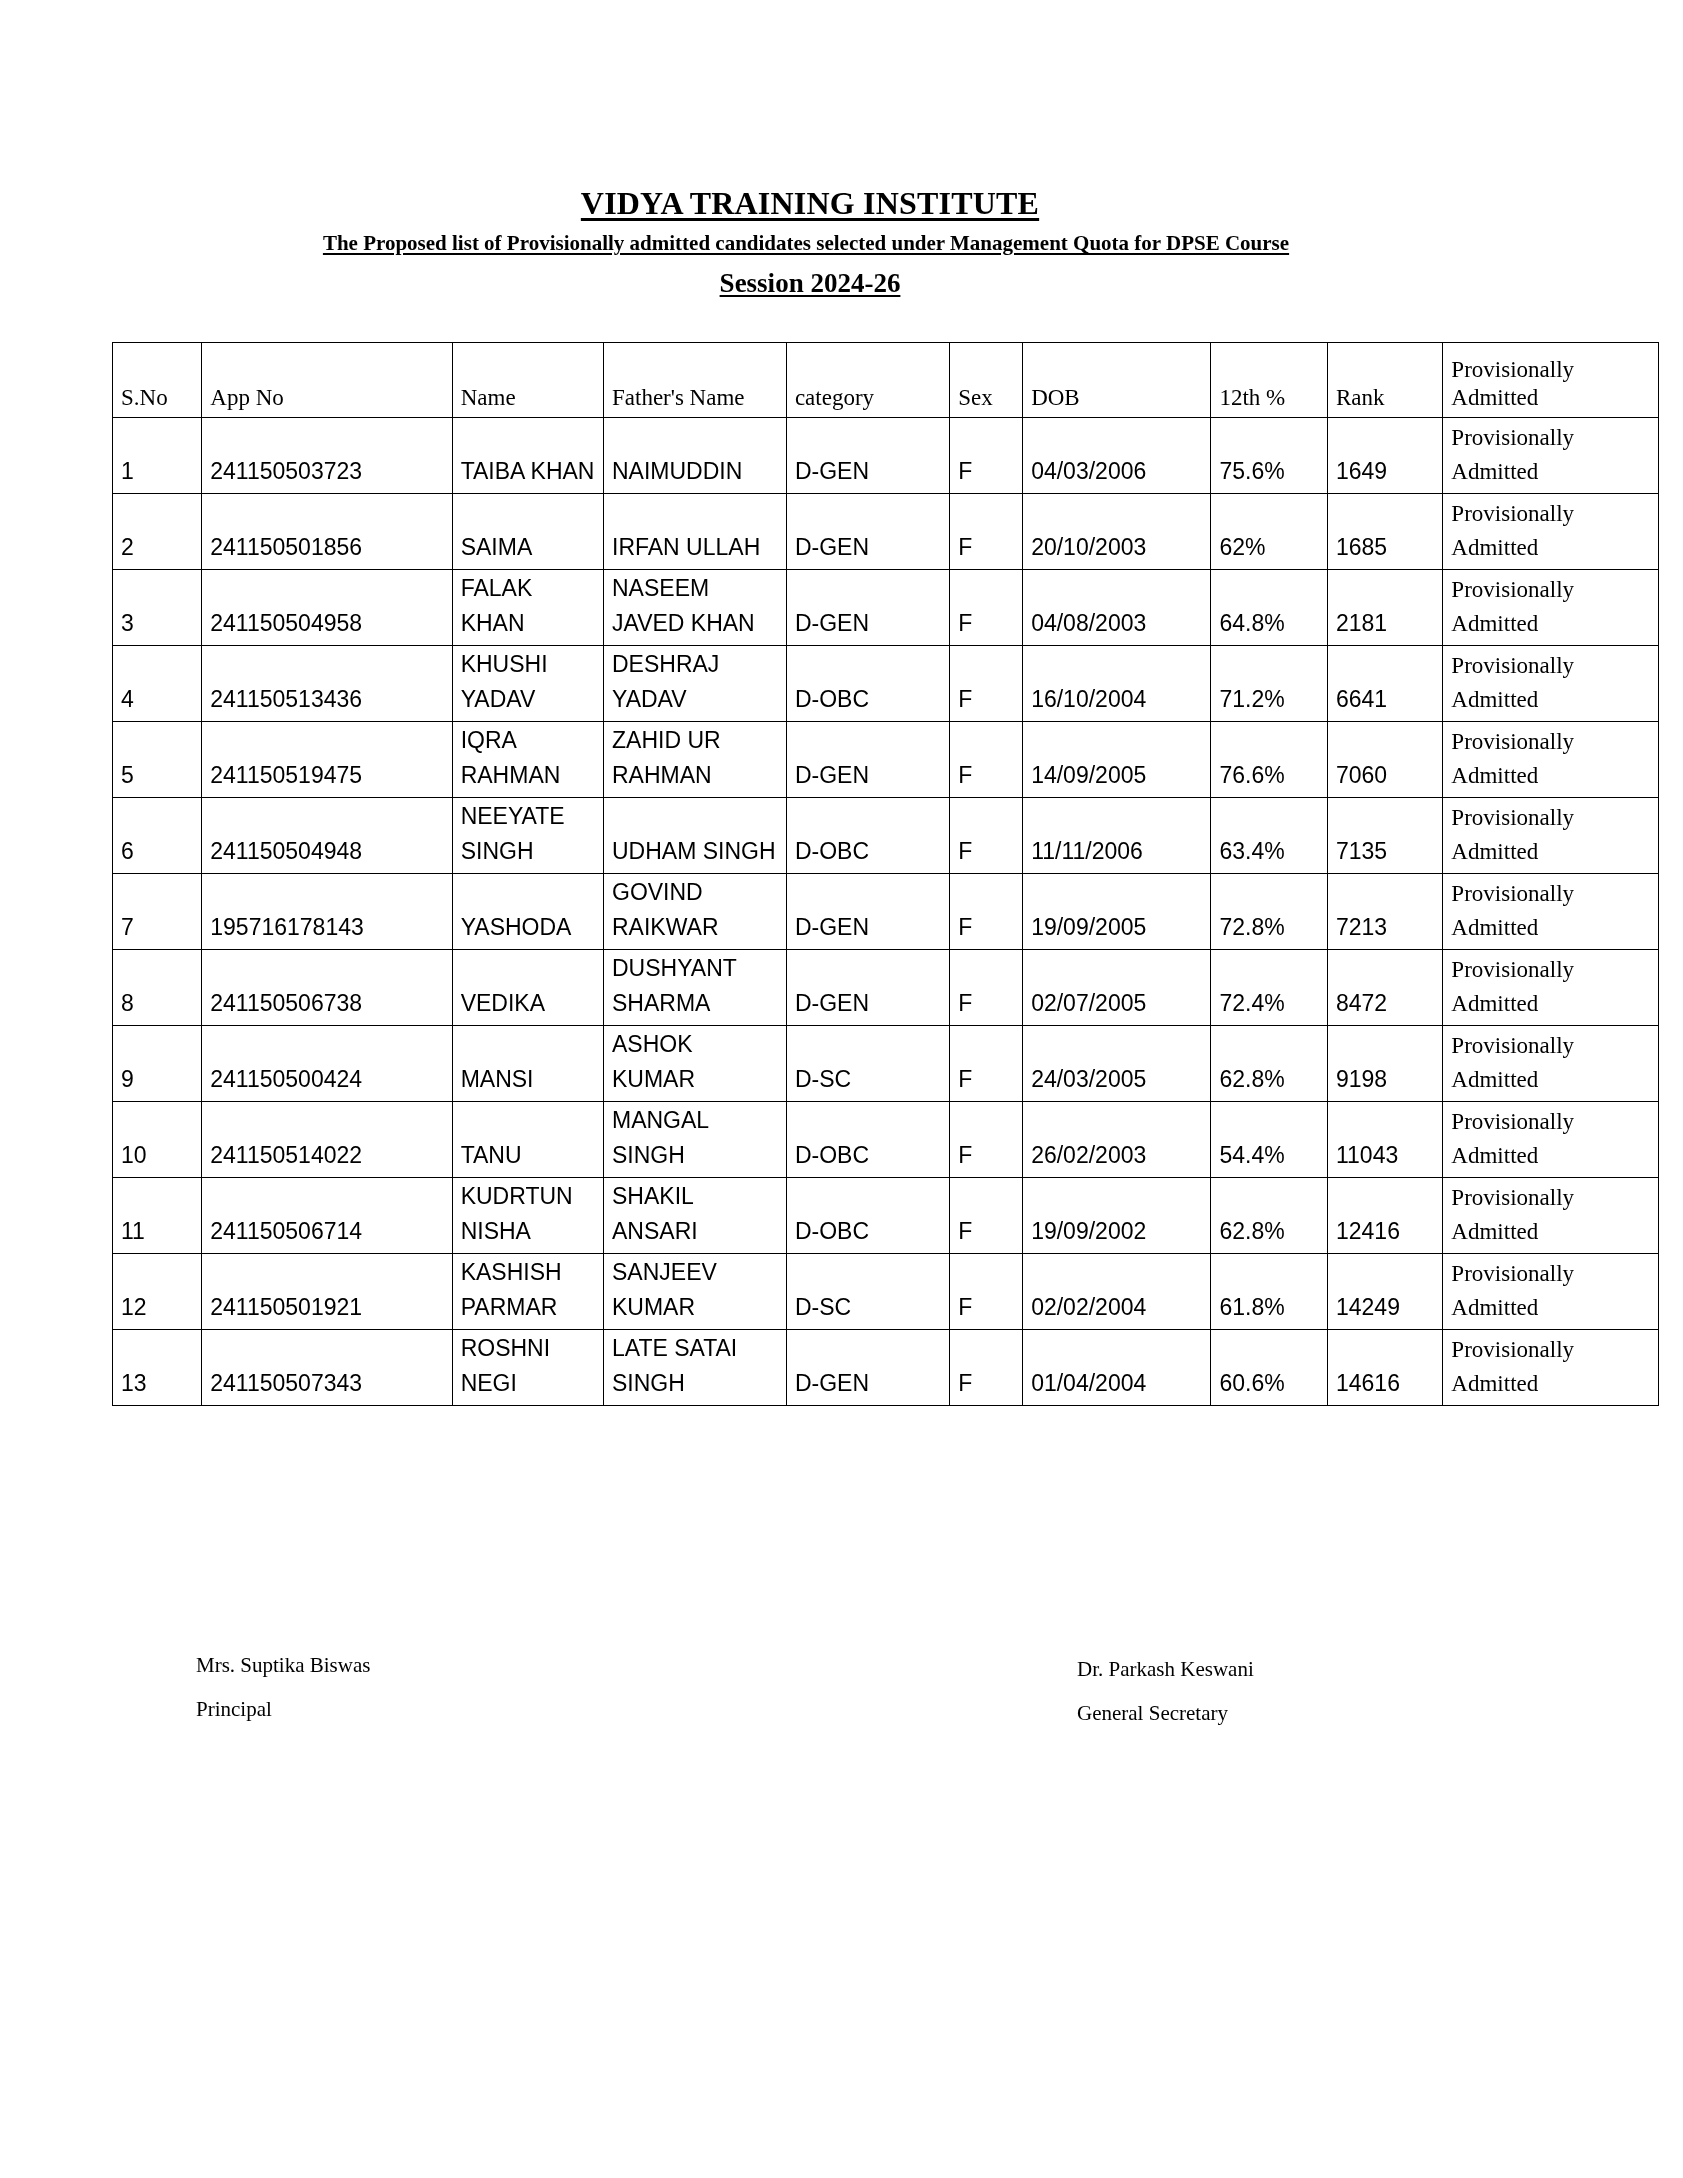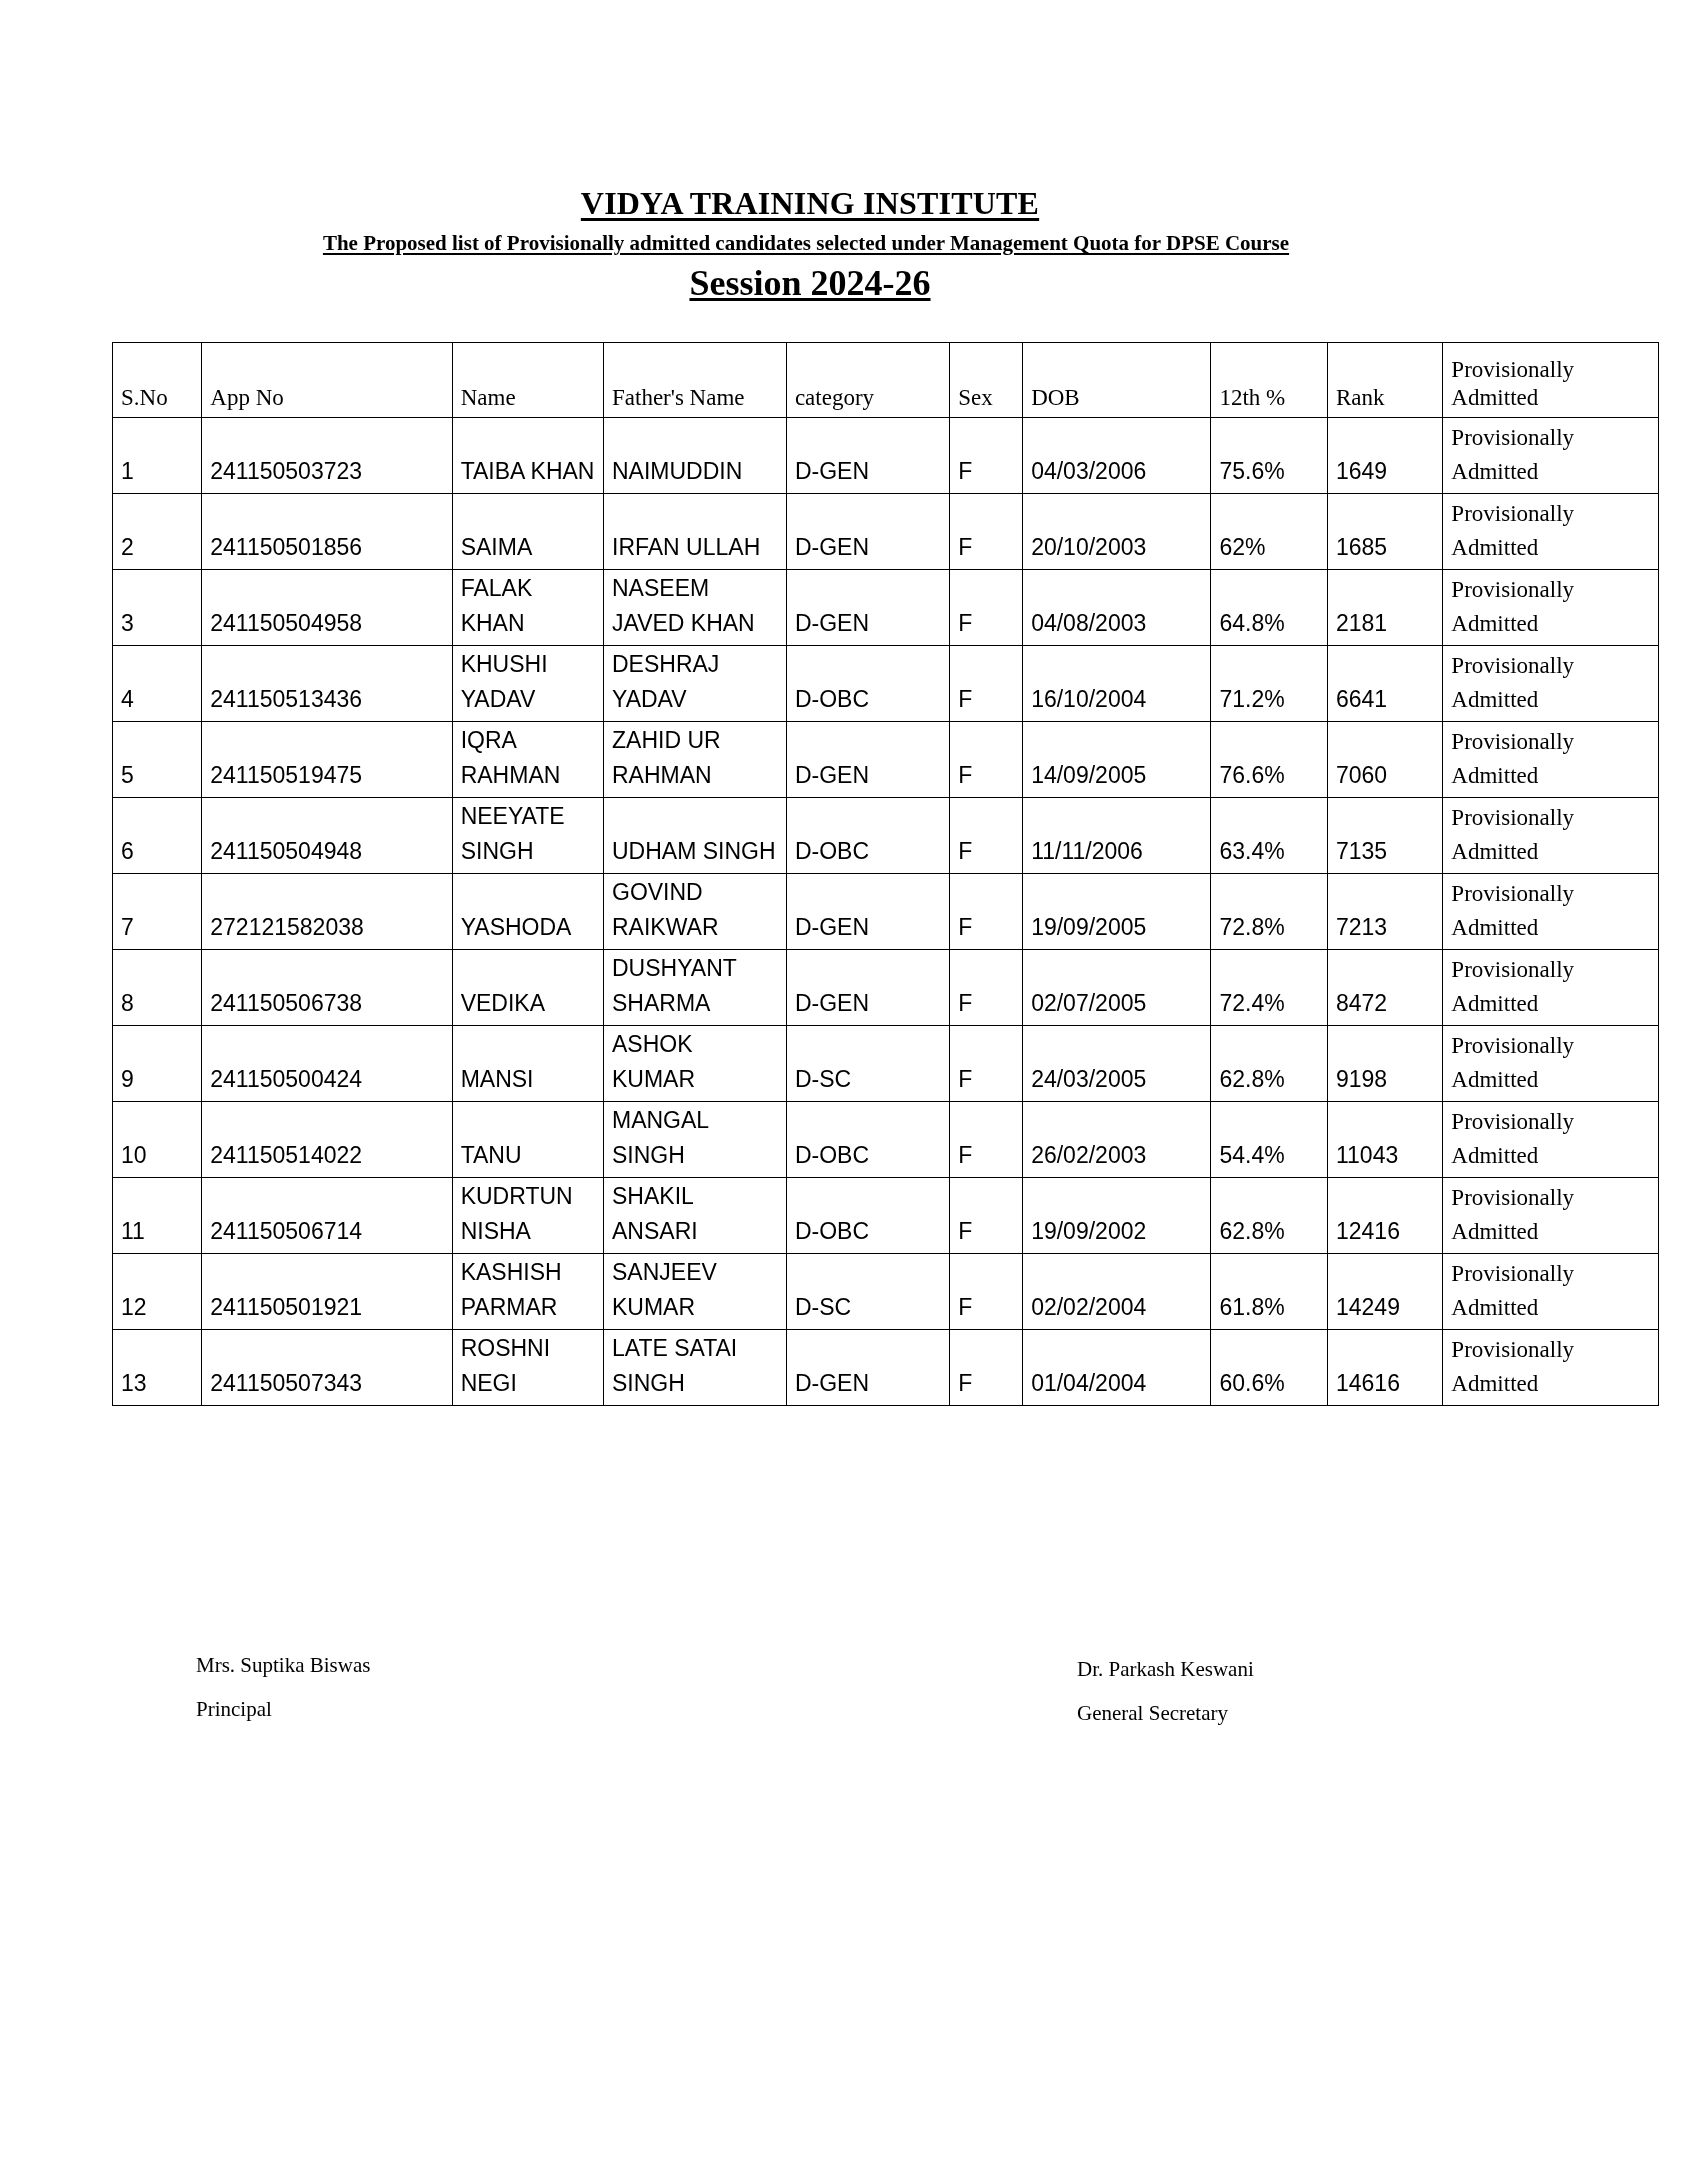--- a/index.html
+++ b/index.html
@@ -47,21 +47,21 @@
     font-weight: bold;
     font-size: 21px;
     line-height: 30px;
     text-decoration: underline;
     text-underline-offset: 3px;
     margin: 6px 8px 0 0;
   }
   .title-session {
     font-family: "Liberation Serif", "DejaVu Serif", serif;
     font-weight: bold;
-    font-size: 36px;
+    font-size: 27px;
     line-height: 34px;
     text-decoration: underline;
     text-underline-offset: 3px;
     margin: 8px 0 0 0;
   }
 
   
   .table-wrap {
     position: absolute;
     left: 112px;
@@ -252,21 +252,21 @@
             <td>UDHAM SINGH</td>
             <td>D-OBC</td>
             <td>F</td>
             <td>11/11/2006</td>
             <td>63.4%</td>
             <td>7135</td>
             <td class="c-prov">Provisionally Admitted</td>
           </tr>
           <tr>
             <td>7</td>
-            <td>272121582038</td>
+            <td>195716178143</td>
             <td>YASHODA</td>
             <td>GOVIND RAIKWAR</td>
             <td>D-GEN</td>
             <td>F</td>
             <td>19/09/2005</td>
             <td>72.8%</td>
             <td>7213</td>
             <td class="c-prov">Provisionally Admitted</td>
           </tr>
           <tr>

